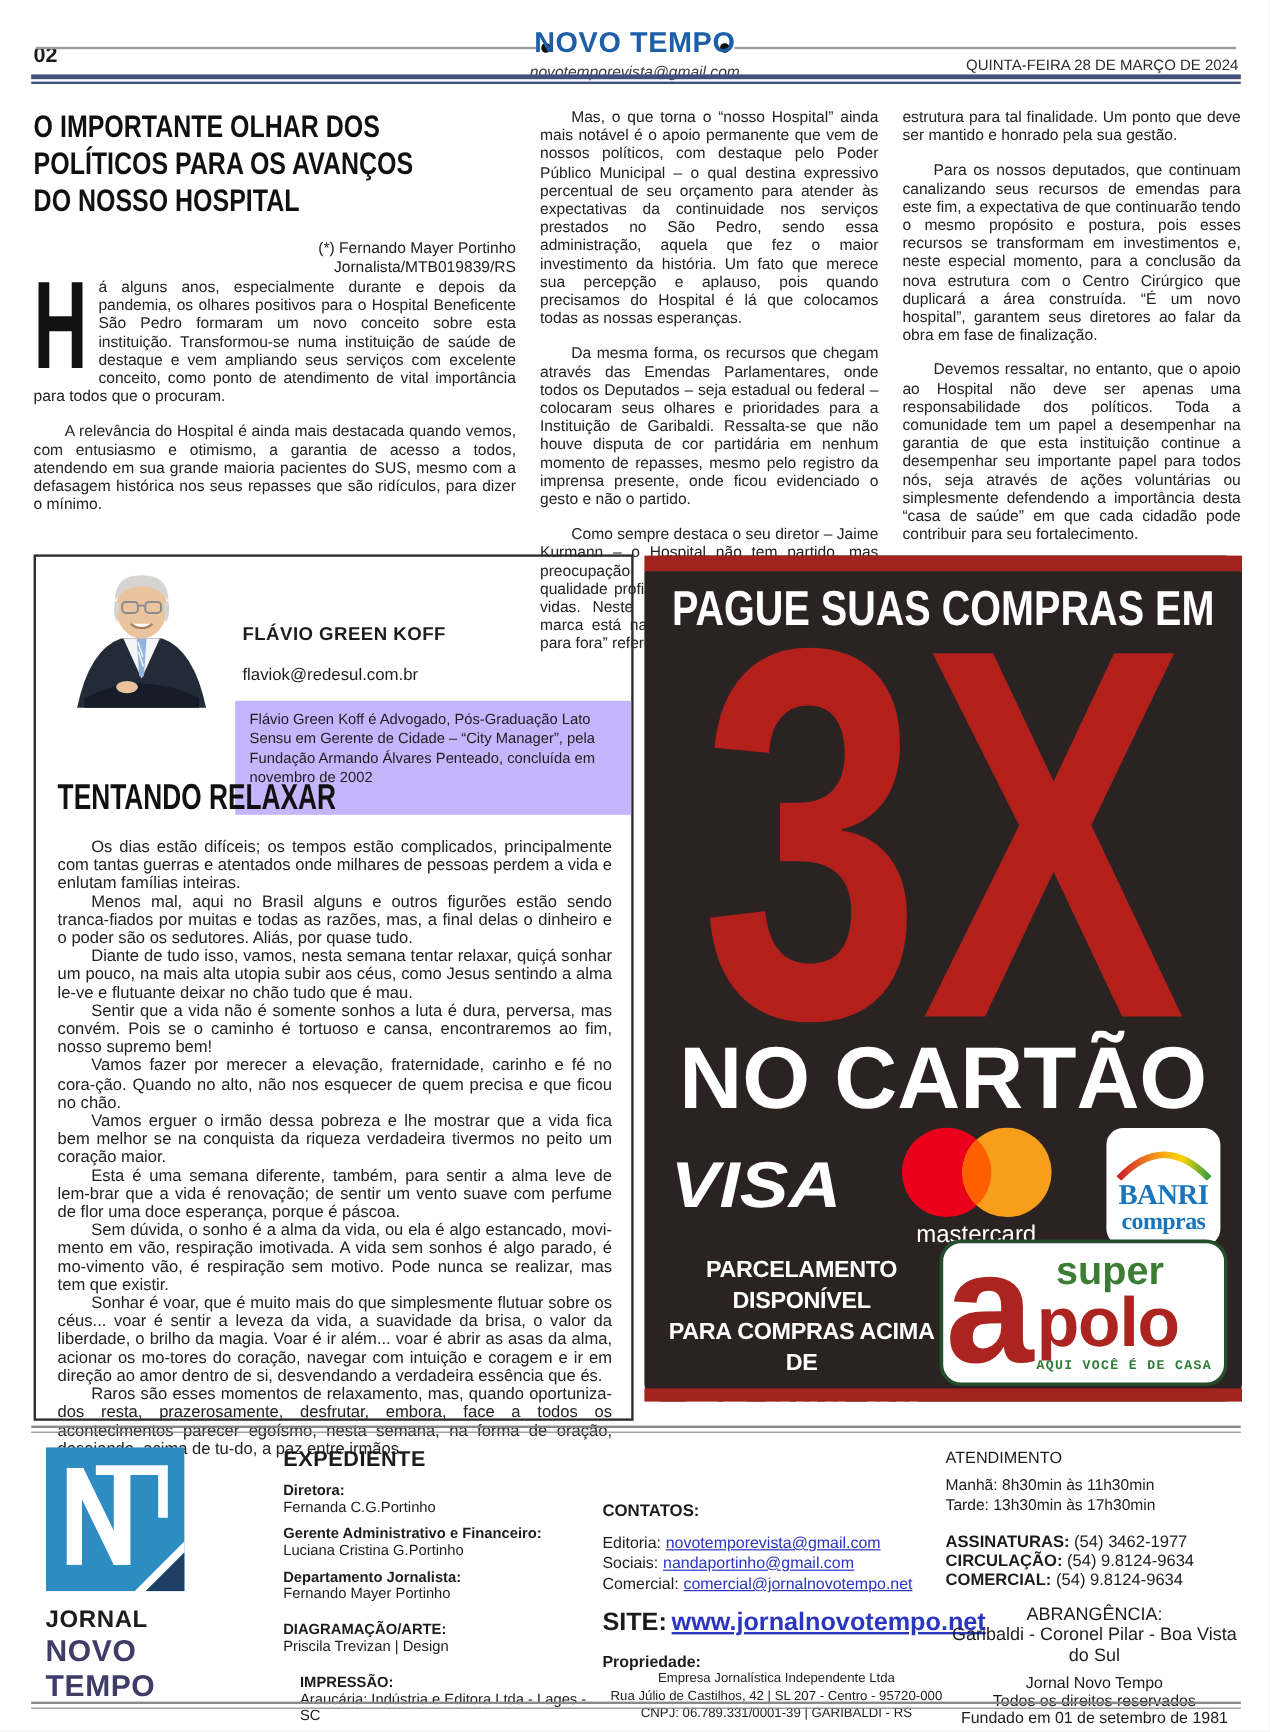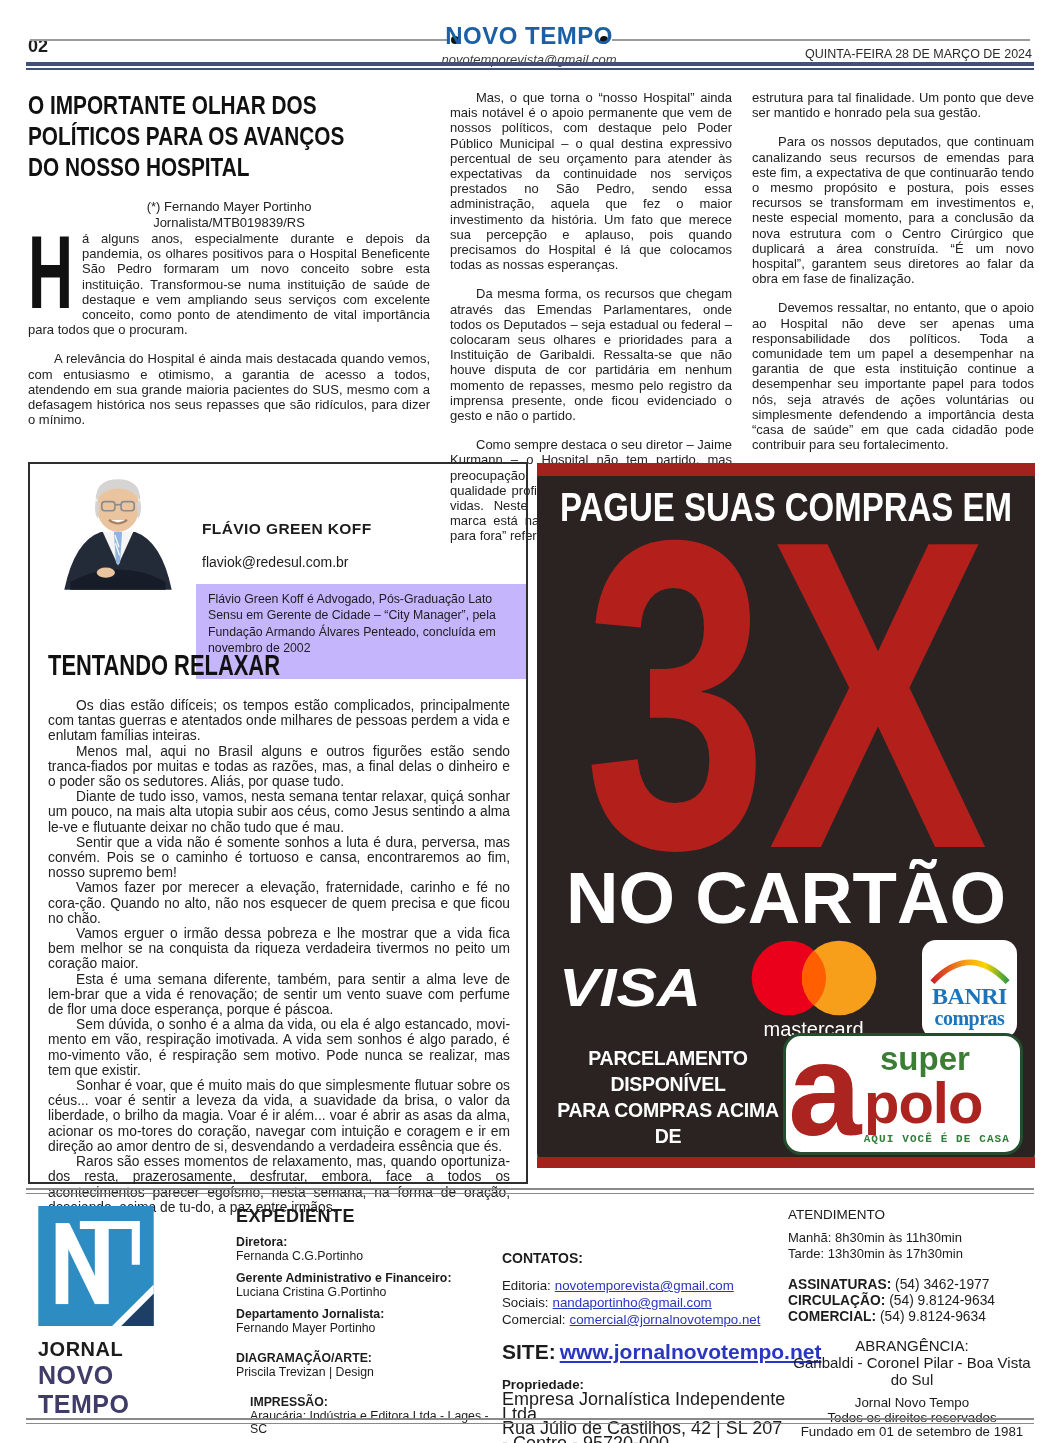--- a/index.html
+++ b/index.html
@@ -20,21 +20,21 @@
   .mast-date{position:absolute;top:47px;right:26px;font-size:12.5px;color:#2b2b2b;}
   .header-rule{position:absolute;top:62px;left:26px;right:24px;height:2px;
                border-top:4px solid #42507c;border-bottom:2px solid #42507c;}
 
   
   .article{position:absolute;left:28px;top:90px;width:1006px;display:grid;
            grid-template-columns:1fr 1fr 1fr;column-gap:20px;}
   .article .col{text-align:justify;font-size:13px;line-height:15.2px;color:#222;}
   .headline{font-size:26px;line-height:31px;font-weight:bold;color:#111;text-align:left;
             width:402px;transform:scaleX(.8);transform-origin:0 0;letter-spacing:0;}
-  .byline{margin-top:16px;font-size:13px;line-height:16px;text-align:center;color:#222;}
+  .byline{margin-top:16px;font-size:13px;line-height:16px;text-align:right;color:#222;}
   p.art{margin:0;}
   p.art + p.art{margin-top:14px;}
   .ind{text-indent:26px;}
   .dropcap{float:left;width:46px;height:76px;font-size:104px;line-height:78px;font-weight:bold;
            transform:scaleX(.6);transform-origin:0 0;margin:2px 8px 0 0;color:#111;}
   .p-first{margin-top:26px;}
 
   
   .left-box{position:absolute;left:28px;top:462px;width:500px;height:722px;
             border:2px solid #2e2e2e;box-sizing:border-box;}
@@ -91,21 +91,21 @@
   .f-entry.indent{padding-left:14px;}
   .f-cont{position:absolute;left:502px;top:1250px;width:290px;}
   .f-cont-title{font-size:14px;font-weight:bold;}
   .c-line{font-size:13.3px;line-height:17px;}
   .c-lines{margin-top:11px;}
   .lnk{color:#2a35c0;text-decoration:underline;margin-left:4px;}
   .site-row{margin-top:12px;font-size:21px;font-weight:bold;}
   .site-row .lnk{font-size:21px;}
   .prop{margin-top:13px;}
   .prop .lbl{font-weight:bold;font-size:13.3px;line-height:15px;}
-  .prop .pl{font-size:18px;line-height:14.5px;}
+  .prop .pl{font-size:11px;line-height:14.5px;text-align:center;}
   .f-atend{position:absolute;left:788px;top:1207px;width:248px;}
   .a-title{font-size:13.5px;font-weight:normal;}
   .a-lines{margin-top:8px;}
   .a-line{font-size:13px;line-height:16px;}
   .a-phones{margin-top:15px;}
   .p-line{font-size:13.8px;line-height:16px;}
   .p-line b{font-weight:bold;}
   .a-abr{margin-top:12px;text-align:center;font-size:15px;line-height:17px;}
   .a-legal{margin-top:8px;text-align:center;font-size:13.3px;line-height:14.5px;}
 </style>

